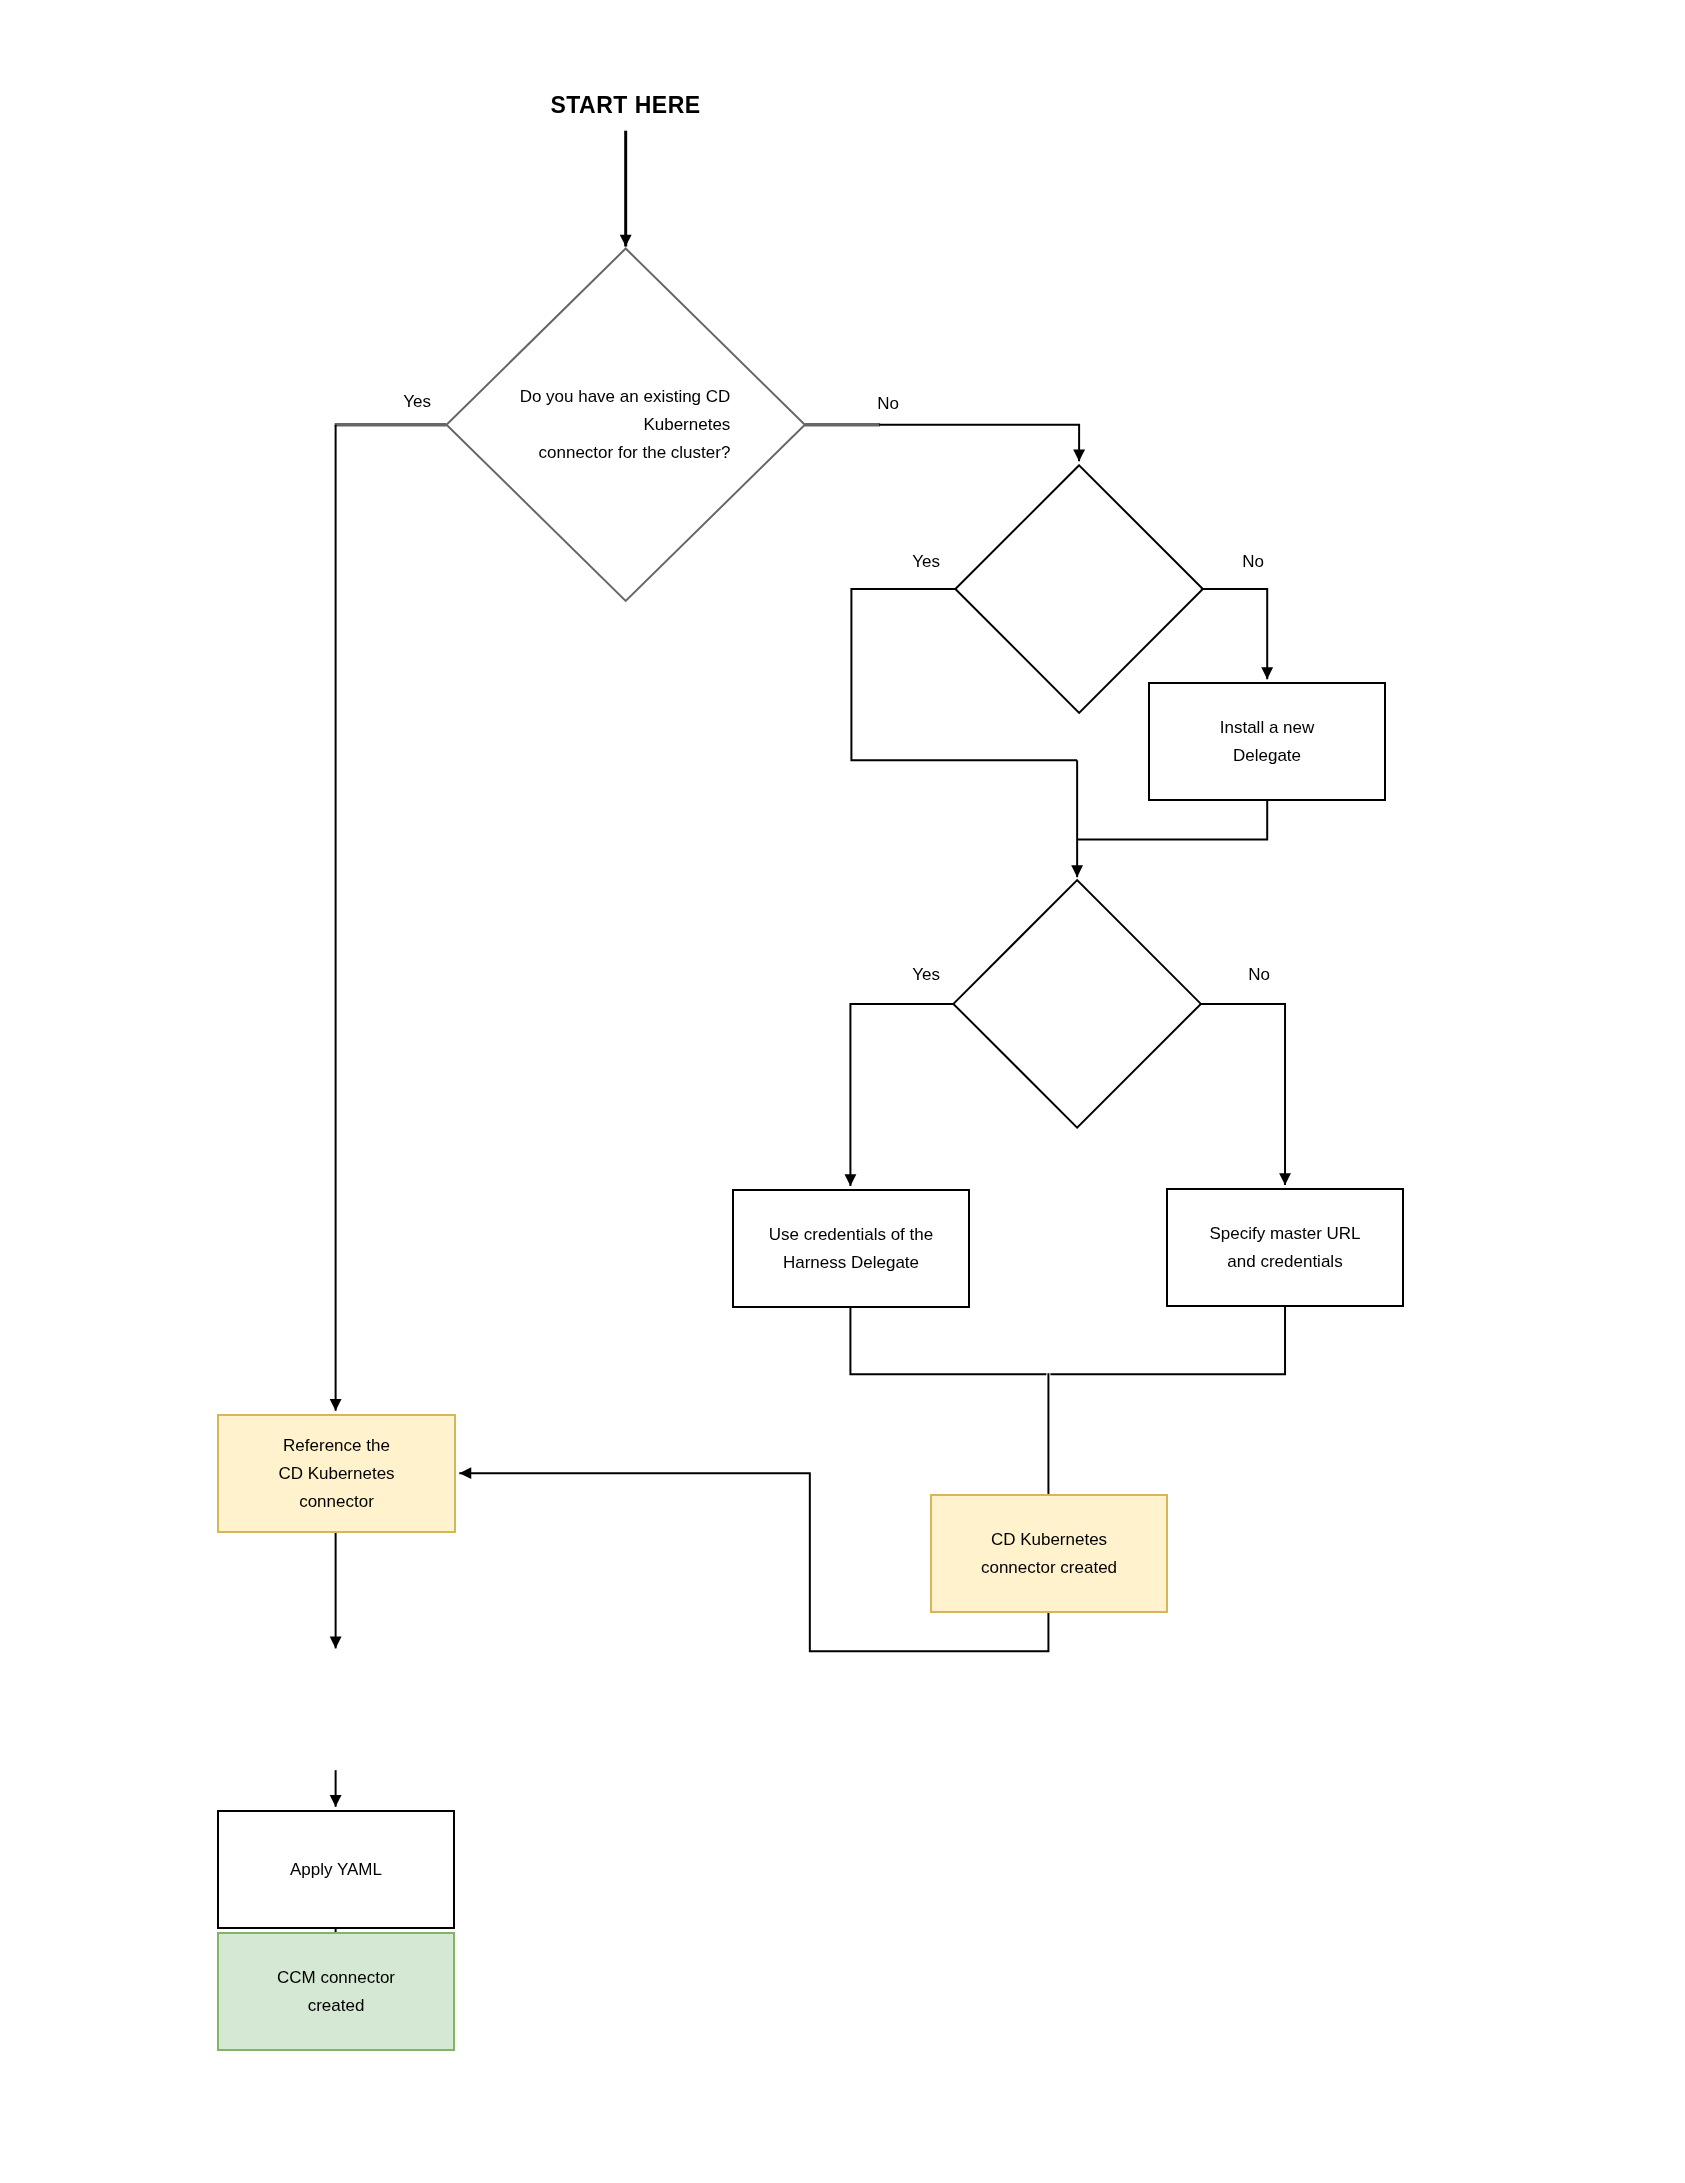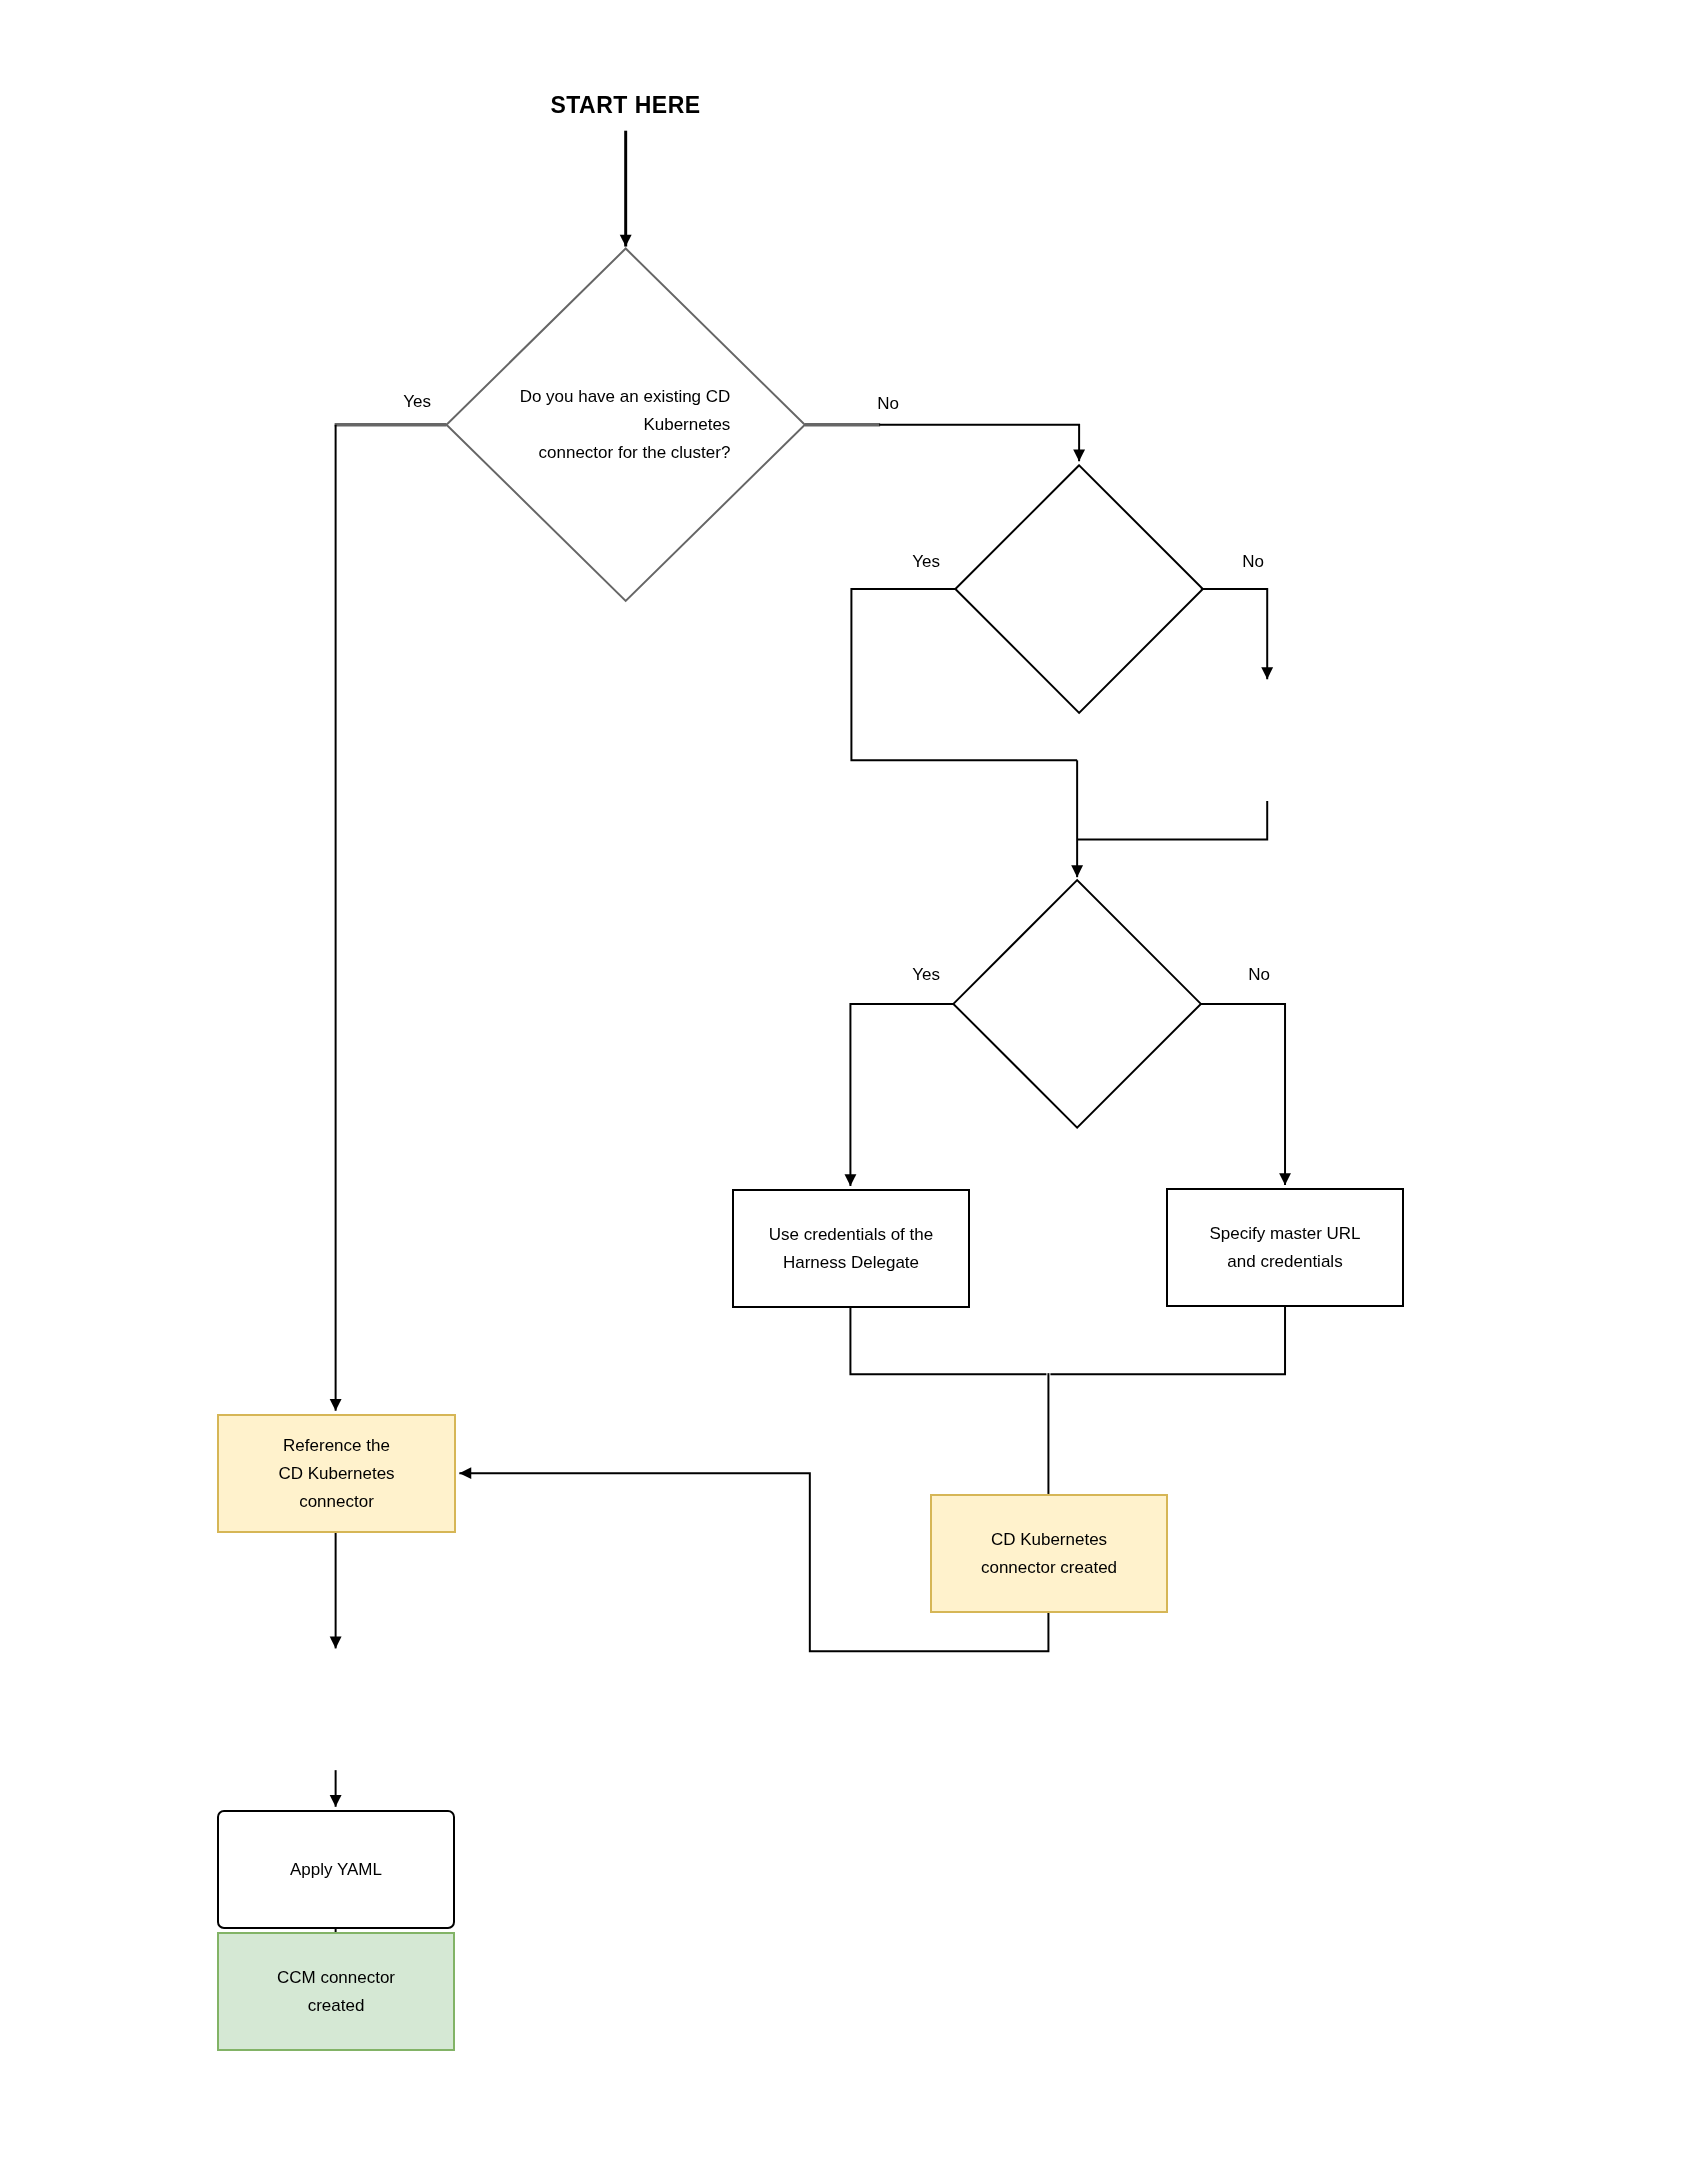--- a/index.html
+++ b/index.html
@@ -102,27 +102,29 @@
 Kubernetes
 connector for the cluster?</div>
 
   <div class="lbl" style="left:372px;top:392px;width:59px;">Yes</div>
   <div class="lbl" style="left:840px;top:394px;width:59px;">No</div>
   <div class="lbl" style="left:881px;top:552px;width:59px;">Yes</div>
   <div class="lbl" style="left:1205px;top:552px;width:59px;">No</div>
   <div class="lbl" style="left:881px;top:965px;width:59px;">Yes</div>
   <div class="lbl" style="left:1211px;top:965px;width:59px;">No</div>
 
+  <div class="box" style="left:1148px;top:682px;width:238px;height:119px;">Install a new
+Delegate</div>
   <div class="box" style="left:1166px;top:1188px;width:238px;height:119px;">Specify master URL
 and credentials</div>
   <div class="box" style="left:732px;top:1189px;width:238px;height:119px;">Use credentials of the
 Harness Delegate</div>
   <div class="box yellow" style="left:930px;top:1494px;width:238px;height:119px;">CD Kubernetes
 connector created</div>
   <div class="box yellow" style="left:217px;top:1414px;width:239px;height:119px;">Reference the
 CD Kubernetes
 connector</div>
-  <div class="box" style="left:217px;top:1810px;width:238px;height:119px;border-radius:7px;">Apply YAML</div>
+  <div class="box" style="left:217px;top:1810px;width:238px;height:119px;">Apply YAML</div>
   <div class="box green" style="left:217px;top:1932px;width:238px;height:119px;">CCM connector
 created</div>
 
 </div>
 
 
 </body></html>

